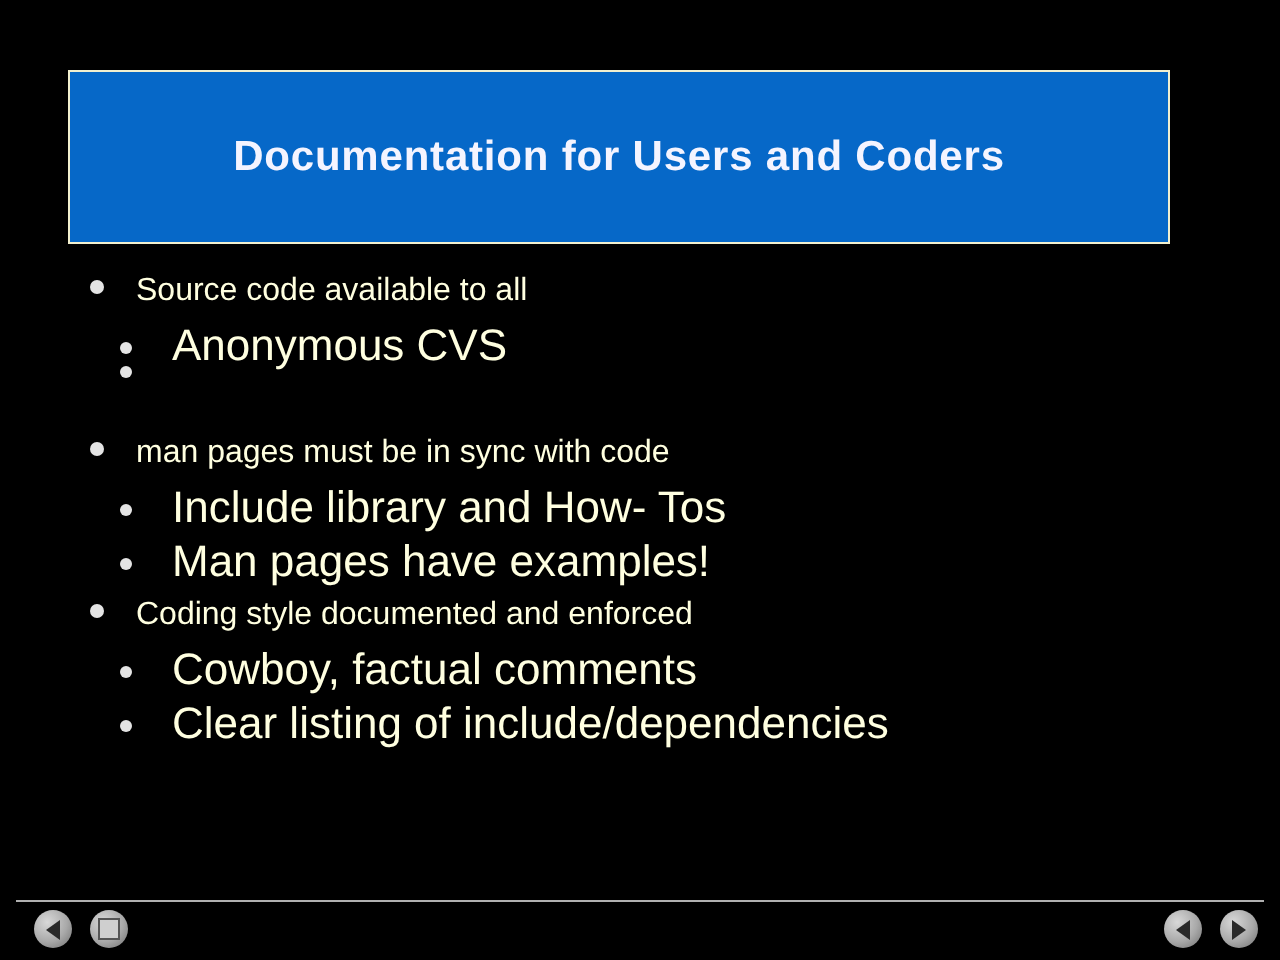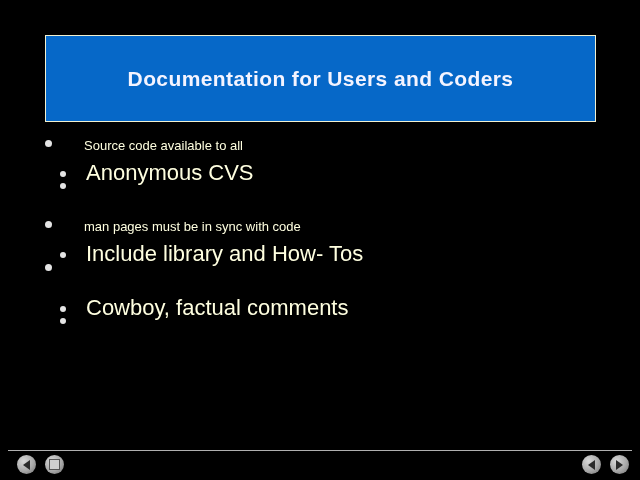--- a/index.html
+++ b/index.html
@@ -20,21 +20,21 @@
     position: absolute;
     left: 0; top: 0;
     width: 640px;
     height: 480px;
     background: #000000;
   }
 
   
   #title-banner {
     position: absolute;
-    left: 45px;
+    left: 34px;
     top: 35px;
     width: 551px;
     height: 87px;
     background: #0668c8;
     border: 1px solid #f2f0cf;
     box-sizing: border-box;
     display: flex;
     align-items: center;
     justify-content: center;
   }
@@ -73,22 +73,22 @@
     white-space: nowrap;
   }
 
   
   .lvl-1 .bullet-dot {
     width: 7px; height: 7px;
     margin-left: 45px;
     top: -3px;
   }
   .lvl-1 .bullet-label {
-    margin-left: 32px;
-    font-size: 13px;
+    margin-left: 16px;
+    font-size: 16px;
   }
 
   
   .lvl-2 .bullet-dot {
     width: 6px; height: 6px;
     margin-left: 60px;
     top: -3px;
   }
   .lvl-2 .bullet-label {
     margin-left: 20px;
@@ -172,33 +172,39 @@
     <div class="bullet-row lvl-1">
       <span class="bullet-dot"></span>
       <span class="bullet-label">man pages must be in sync with code</span>
     </div>
 
     <div class="bullet-row lvl-2">
       <span class="bullet-dot"></span>
       <span class="bullet-label">Include library and How- Tos</span>
     </div>
 
+    <div class="bullet-row lvl-2">
+      <span class="bullet-dot"></span>
+      <span class="bullet-label">Man pages have examples!</span>
+    </div>
 
 
     <div class="bullet-row lvl-1">
       <span class="bullet-dot"></span>
+      <span class="bullet-label">Coding style documented and enforced</span>
     </div>
 
     <div class="bullet-row lvl-2">
       <span class="bullet-dot"></span>
       <span class="bullet-label">Cowboy, factual comments</span>
     </div>
 
     <div class="bullet-row lvl-2">
       <span class="bullet-dot"></span>
+      <span class="bullet-label">Clear listing of include/dependencies</span>
     </div>
 
 
   </div>
 
   <div id="footer-rule"></div>
 
   <div id="footer">
 
     <div class="nav-btn" id="nav-first">

